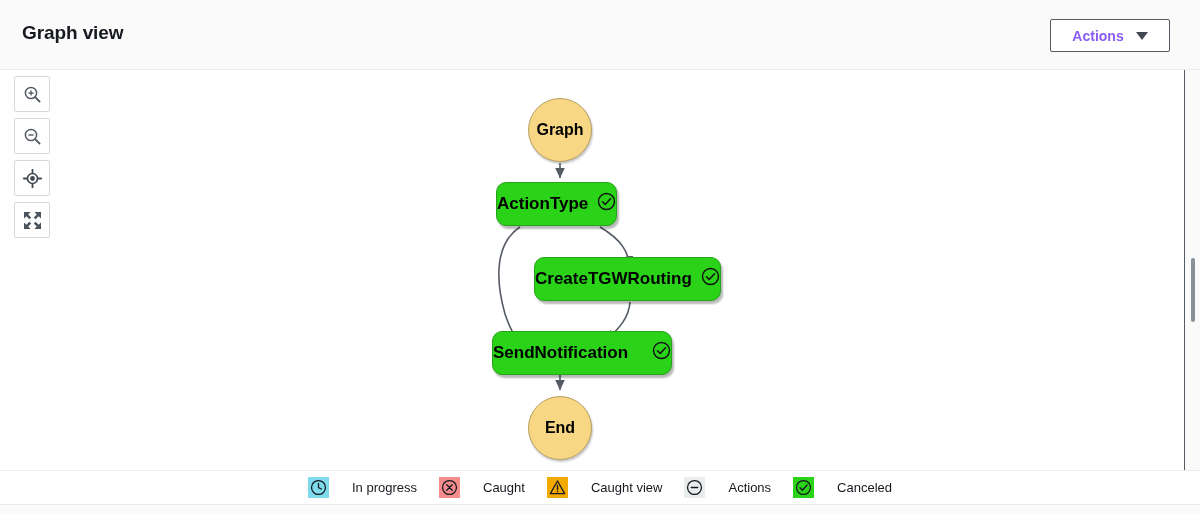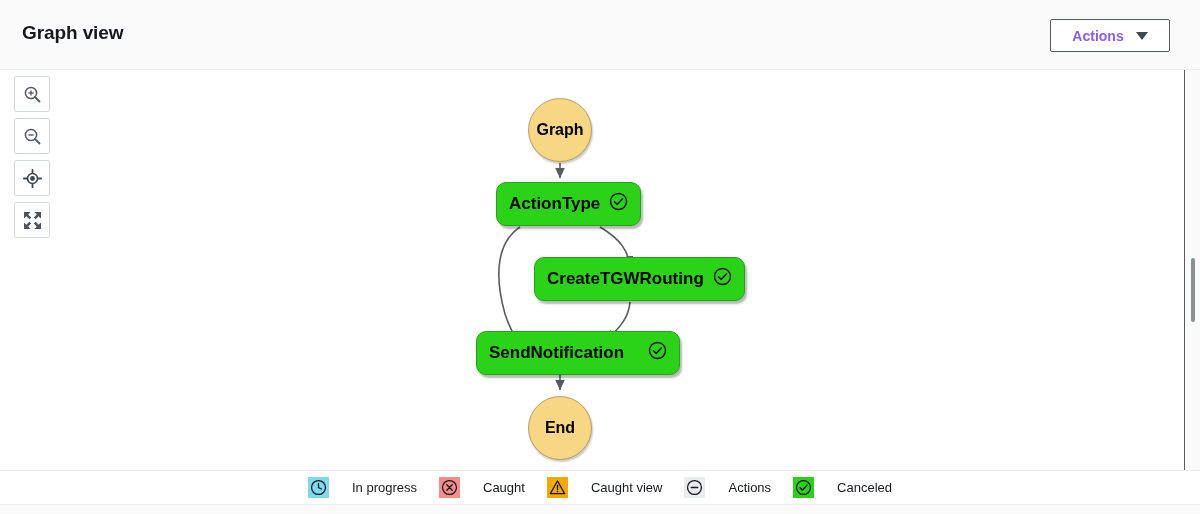--- a/index.html
+++ b/index.html
@@ -110,21 +110,21 @@
     font-weight: bold;
     box-shadow: 1px 2px 2px rgba(0,0,0,0.22);
   }
   .node-task {
     border-radius: 10px;
     background: #2ad218;
     border: 1px solid #27a31b;
     height: 44px;
     font-size: 17px;
     font-weight: bold;
-    padding: 0 12px;
+    padding: 0 0;
     gap: 9px;
     box-shadow: 2px 3px 2px rgba(0,0,0,0.28);
     white-space: nowrap;
   }
   .node-task .state-icon { flex: 0 0 auto; }
 
   
   .legend-bar {
     position: absolute;
     left: 0; top: 470px;
@@ -289,21 +289,21 @@
     <div class="node node-task" style="left:534px; top:187px;text-align:right;">
       <span>CreateTGWRouting</span>
       <span class="state-icon">
         <svg width="19" height="19" viewBox="0 0 20 20">
           <circle cx="10" cy="10" r="8.4" fill="none" stroke="#111111" stroke-width="1.5"></circle>
           <path d="M5.8 10.3 L8.6 13.1 L14.2 7.1" fill="none" stroke="#111111" stroke-width="1.6" stroke-linecap="round" stroke-linejoin="round"></path>
         </svg>
       </span>
     </div>
 
-    <div class="node node-task" style="left:476px; top:261px;gap:24px;">
+    <div class="node node-task" style="left:492px; top:261px;gap:24px;">
       <span>SendNotification</span>
       <span class="state-icon">
         <svg width="19" height="19" viewBox="0 0 20 20">
           <circle cx="10" cy="10" r="8.4" fill="none" stroke="#111111" stroke-width="1.5"></circle>
           <path d="M5.8 10.3 L8.6 13.1 L14.2 7.1" fill="none" stroke="#111111" stroke-width="1.6" stroke-linecap="round" stroke-linejoin="round"></path>
         </svg>
       </span>
     </div>
 
     <div class="node node-terminal" style="left:528px; top:326px;">

